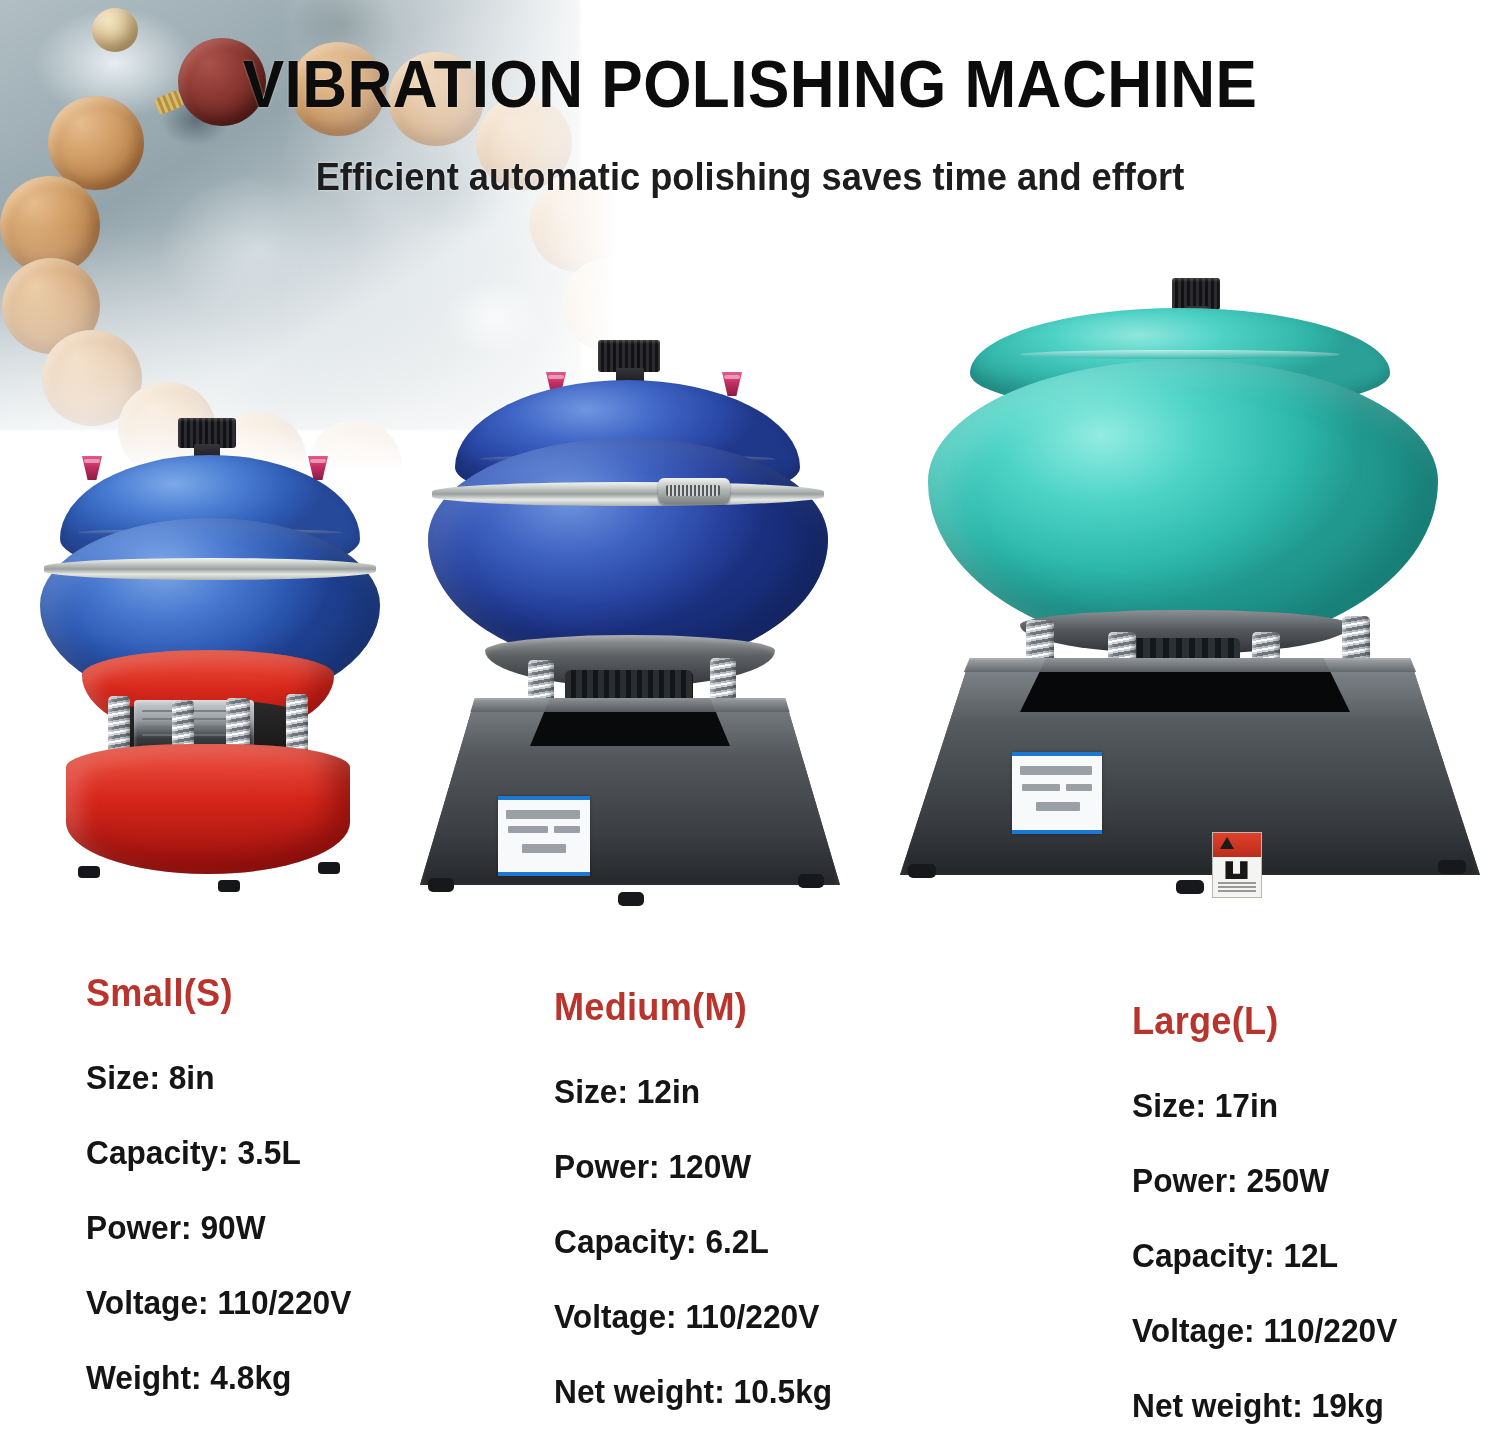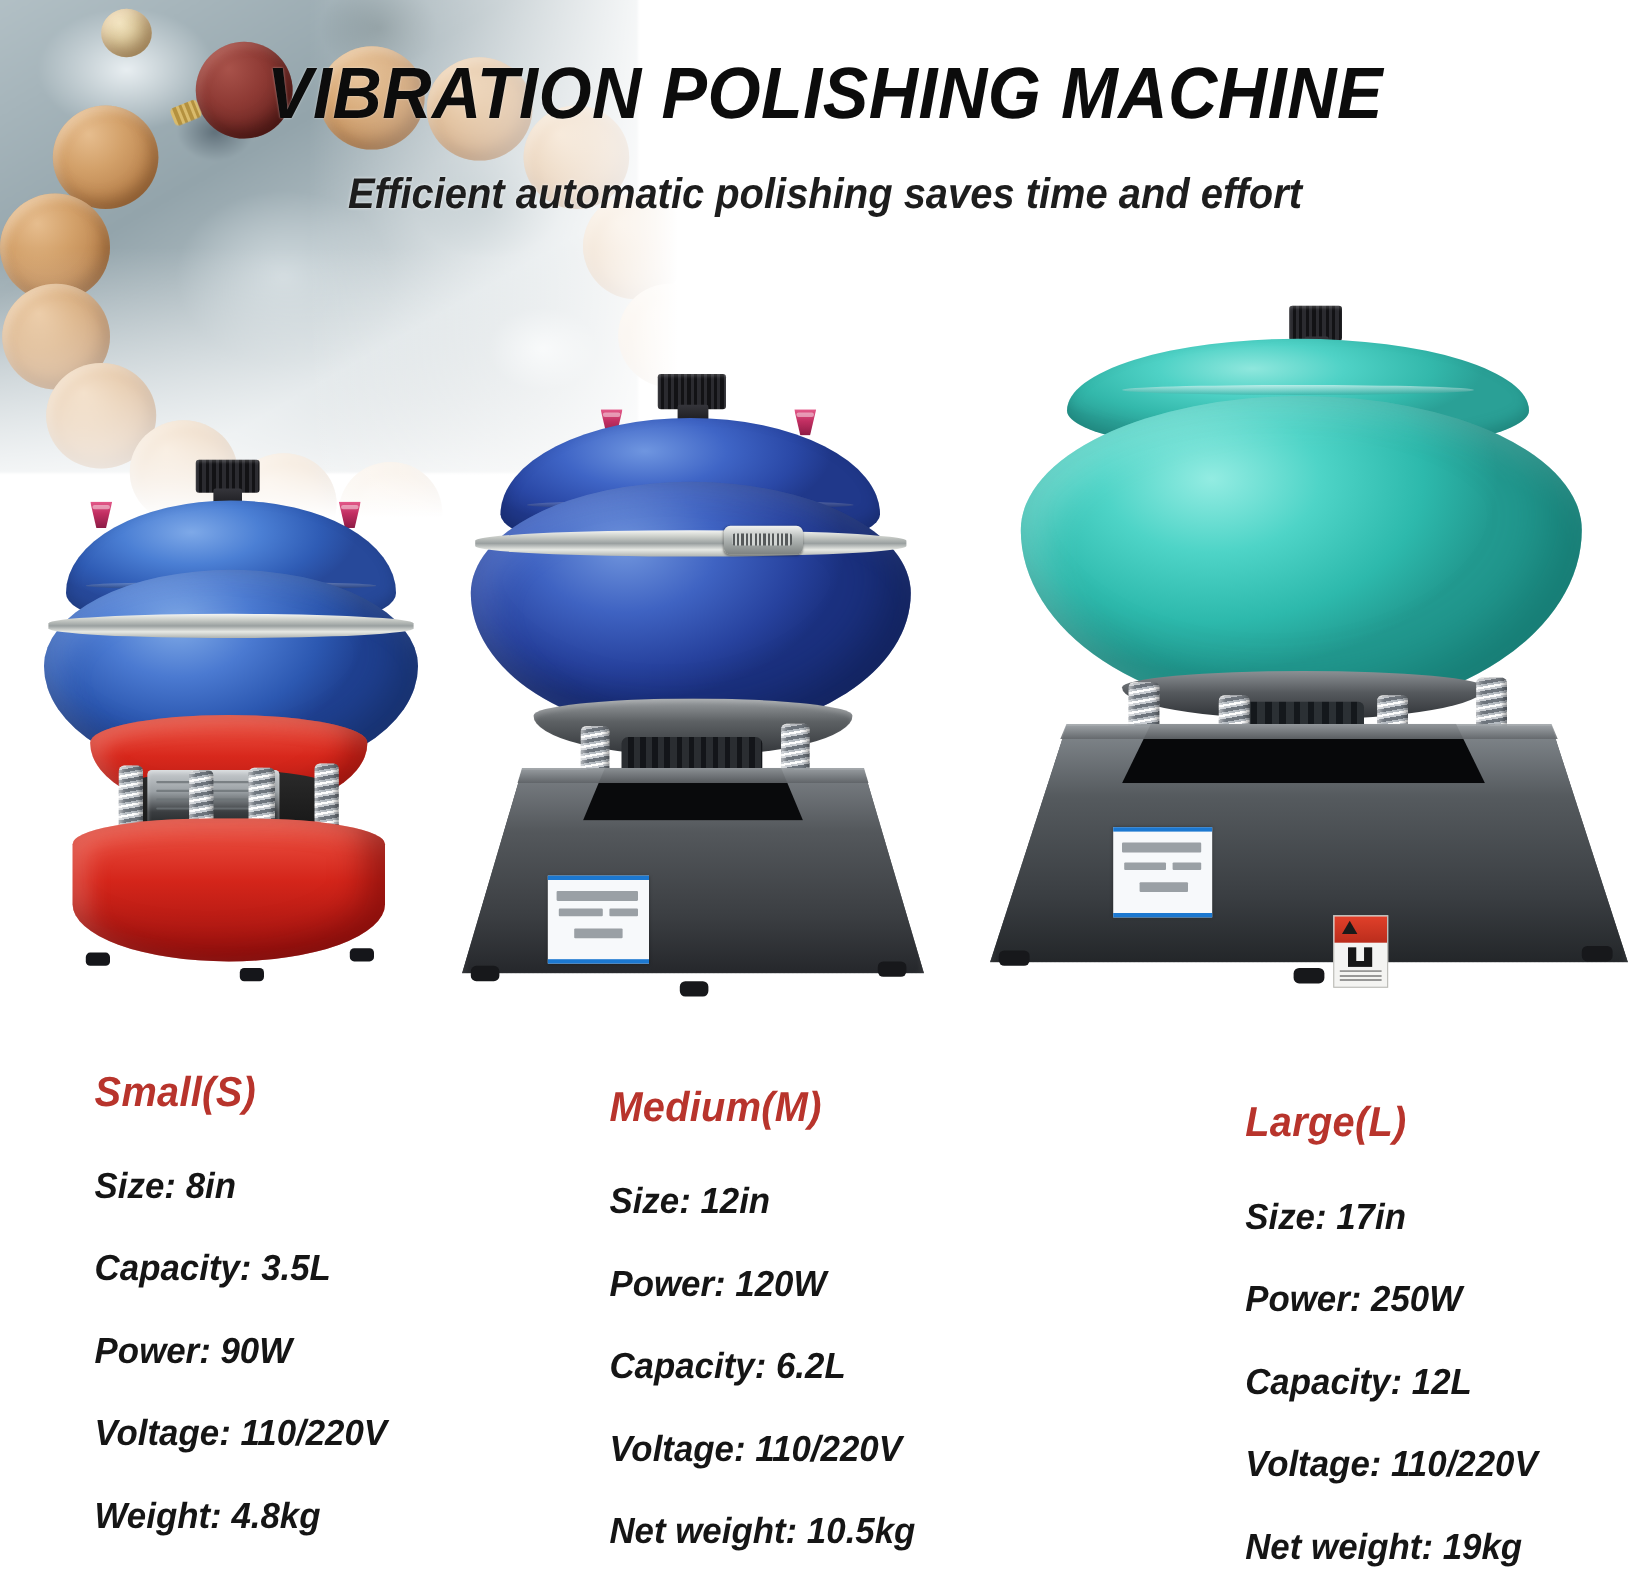--- a/index.html
+++ b/index.html
@@ -7,21 +7,20 @@
   body{
     font-family:"Liberation Sans","DejaVu Sans",sans-serif;
     -webkit-font-smoothing:antialiased;
   }
   #page{
     position:relative;
     width:1500px;
     height:1441px;
     background:#ffffff;
     overflow:hidden;
-    font-style:italic;
   }
 
   
   .photo{
     position:absolute;
     left:0; top:0;
     width:700px; height:500px;
     overflow:hidden;
   }
   .photo-stone{

